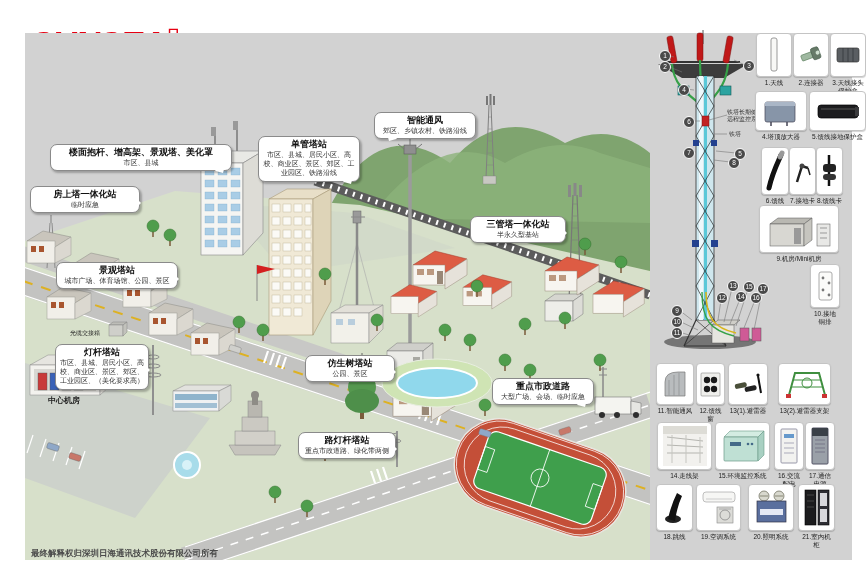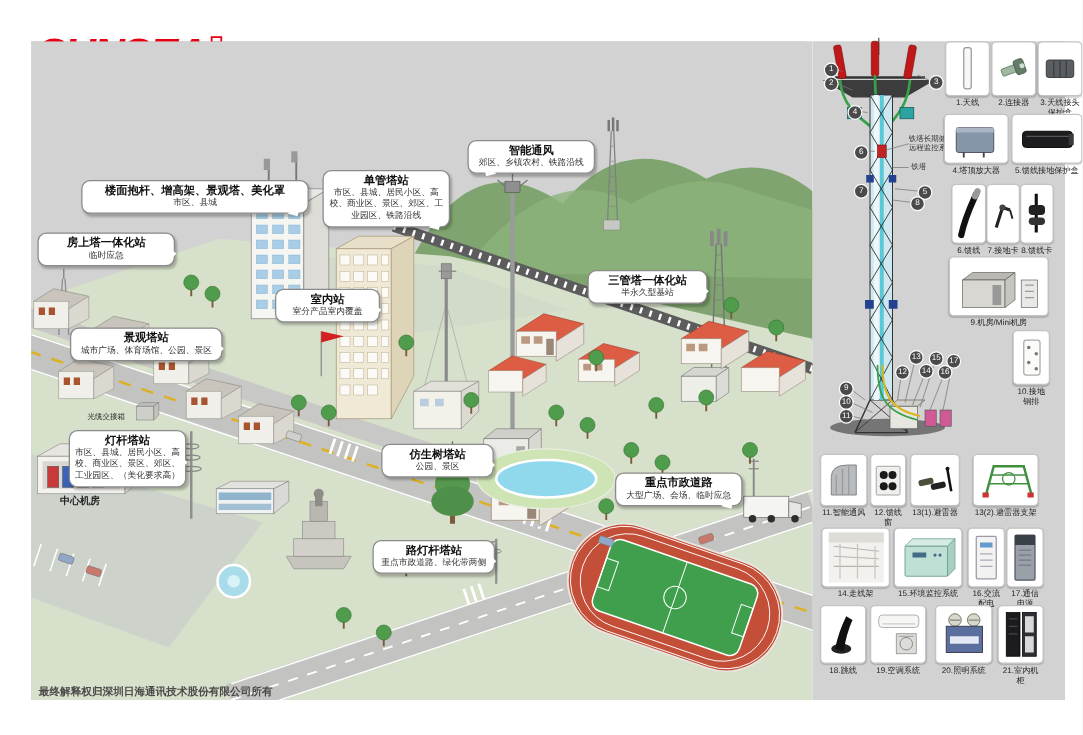--- a/index.html
+++ b/index.html
@@ -508,43 +508,39 @@
 
   <div class="logo">
     <div class="logo-text">SUNSEA</div>
     <div class="logo-cjk">
       <span>日</span>
       <span>海</span>
     </div>
   </div>
   <div class="title">无线站点整体解决方案</div>
 
-  <div class="callout tail-br" style="left:65px;top:144px;width:172px">
+  <div class="callout tail-br" style="left:50px;top:144px;width:172px">
     <div class="co-title">楼面抱杆、增高架、景观塔、美化罩</div>
     <div class="co-sub">市区、县城</div>
   </div>
   <div class="callout tail-r" style="left:30px;top:186px;width:100px">
     <div class="co-title">房上塔一体化站</div>
     <div class="co-sub">临时应急</div>
   </div>
   <div class="callout tail-r" style="left:56px;top:262px;width:112px">
     <div class="co-title">景观塔站</div>
     <div class="co-sub">城市广场、体育场馆、公园、景区</div>
   </div>
   <div class="callout tail-br" style="left:258px;top:136px;width:92px">
     <div class="co-title">单管塔站</div>
     <div class="co-sub">市区、县城、居民小区、高校、商业区、景区、郊区、工业园区、铁路沿线</div>
   </div>
   <div class="callout tail-bl" style="left:374px;top:112px;width:92px">
     <div class="co-title">智能通风</div>
     <div class="co-sub">郊区、乡镇农村、铁路沿线</div>
-  </div>
-  <div class="callout tail-r" style="left:220px;top:231px;width:74px">
-    <div class="co-title">室内站</div>
-    <div class="co-sub">室分产品室内覆盖</div>
   </div>
   <div class="callout tail-r" style="left:470px;top:216px;width:86px">
     <div class="co-title">三管塔一体化站</div>
     <div class="co-sub">半永久型基站</div>
   </div>
   <div class="callout tail-r" style="left:55px;top:344px;width:84px">
     <div class="co-title">灯杆塔站</div>
     <div class="co-sub">市区、县城、居民小区、高校、商业区、景区、郊区、工业园区、（美化要求高）</div>
   </div>
   <div class="callout tail-r" style="left:305px;top:355px;width:80px">

